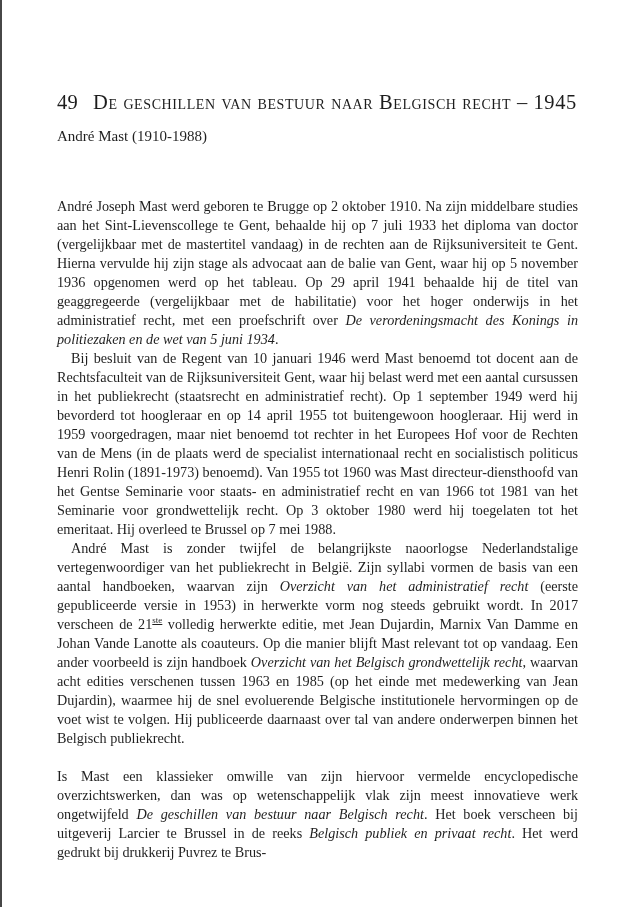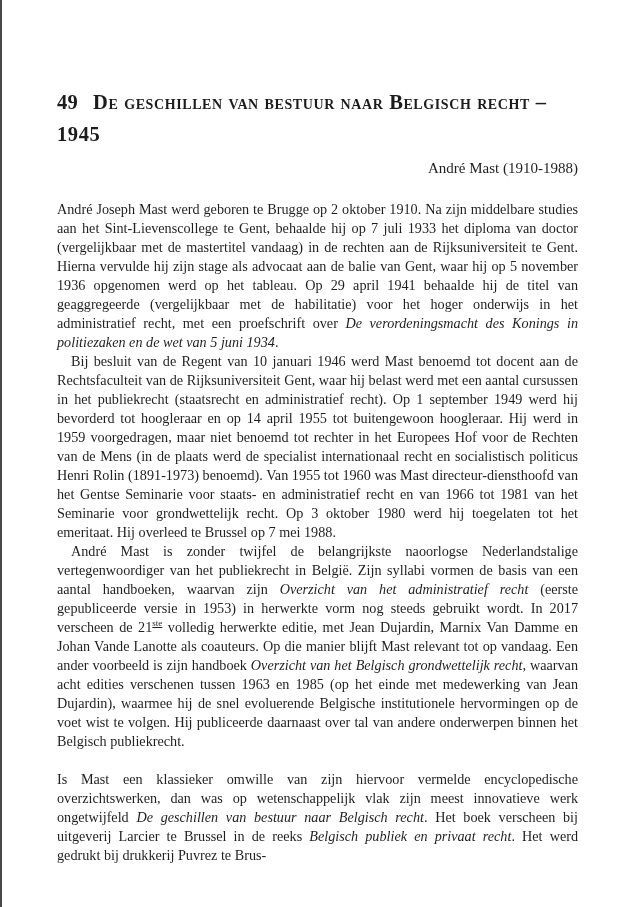--- a/index.html
+++ b/index.html
@@ -21,43 +21,43 @@
   .scan-edge {
     position: absolute;
     left: 0;
     top: 0;
     width: 2px;
     height: 100%;
     background: #474747;
   }
   h1.chapter-heading {
     margin: 0;
-    font-weight: bold;
+    font-weight: normal;
     font-size: 20.5px;
     line-height: 32px;
     letter-spacing: 0.6px;
     color: #1c1c1c;
   }
   .chapter-number {
     display: inline-block;
     margin-right: 15px;
     letter-spacing: 0.3px;
   }
   .chapter-title {
     font-variant: small-caps;
   }
   .author-line {
     margin-top: 9px;
-    text-align: right;
+    text-align: left;
     font-size: 15px;
     line-height: 19px;
     color: #1f1f1f;
   }
   .body-text {
-    margin-top: 22px;
+    margin-top: 51px;
     font-size: 14.2px;
     line-height: 19px;
     text-align: justify;
     color: #1f1f1f;
   }
   .body-text p {
     margin: 0;
   }
   .body-text p.indent {
     text-indent: 14px;

